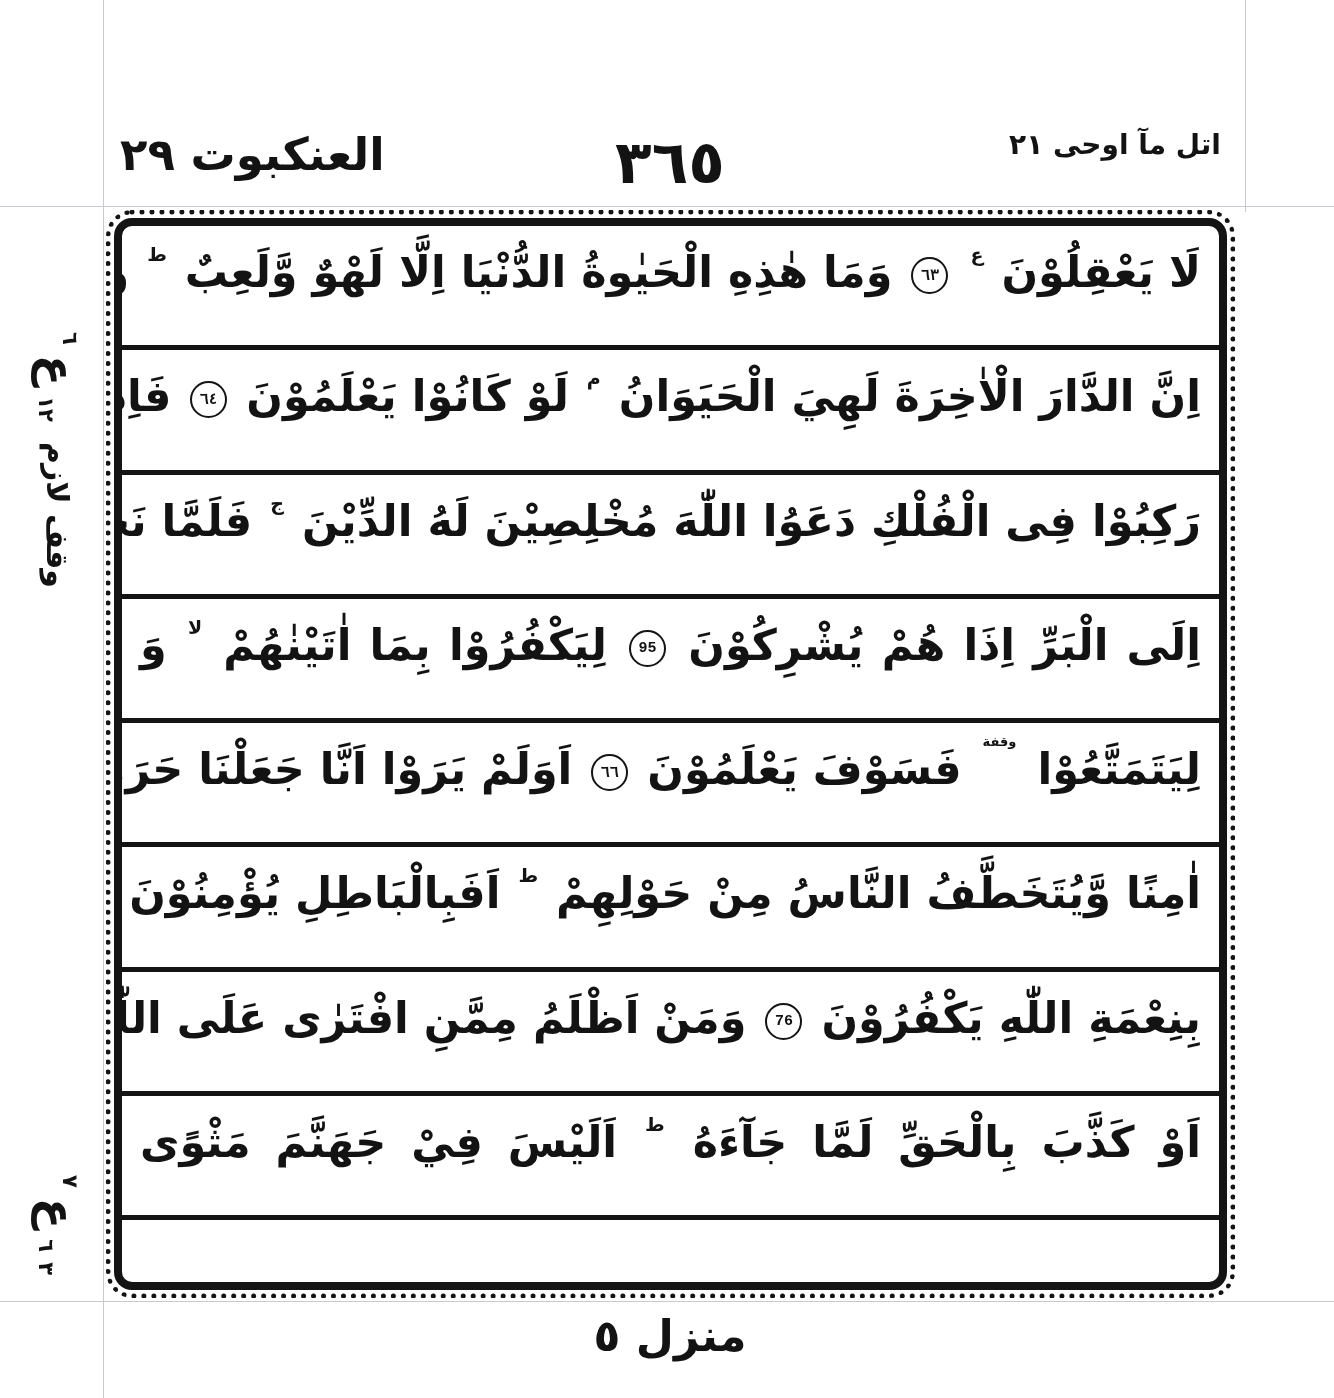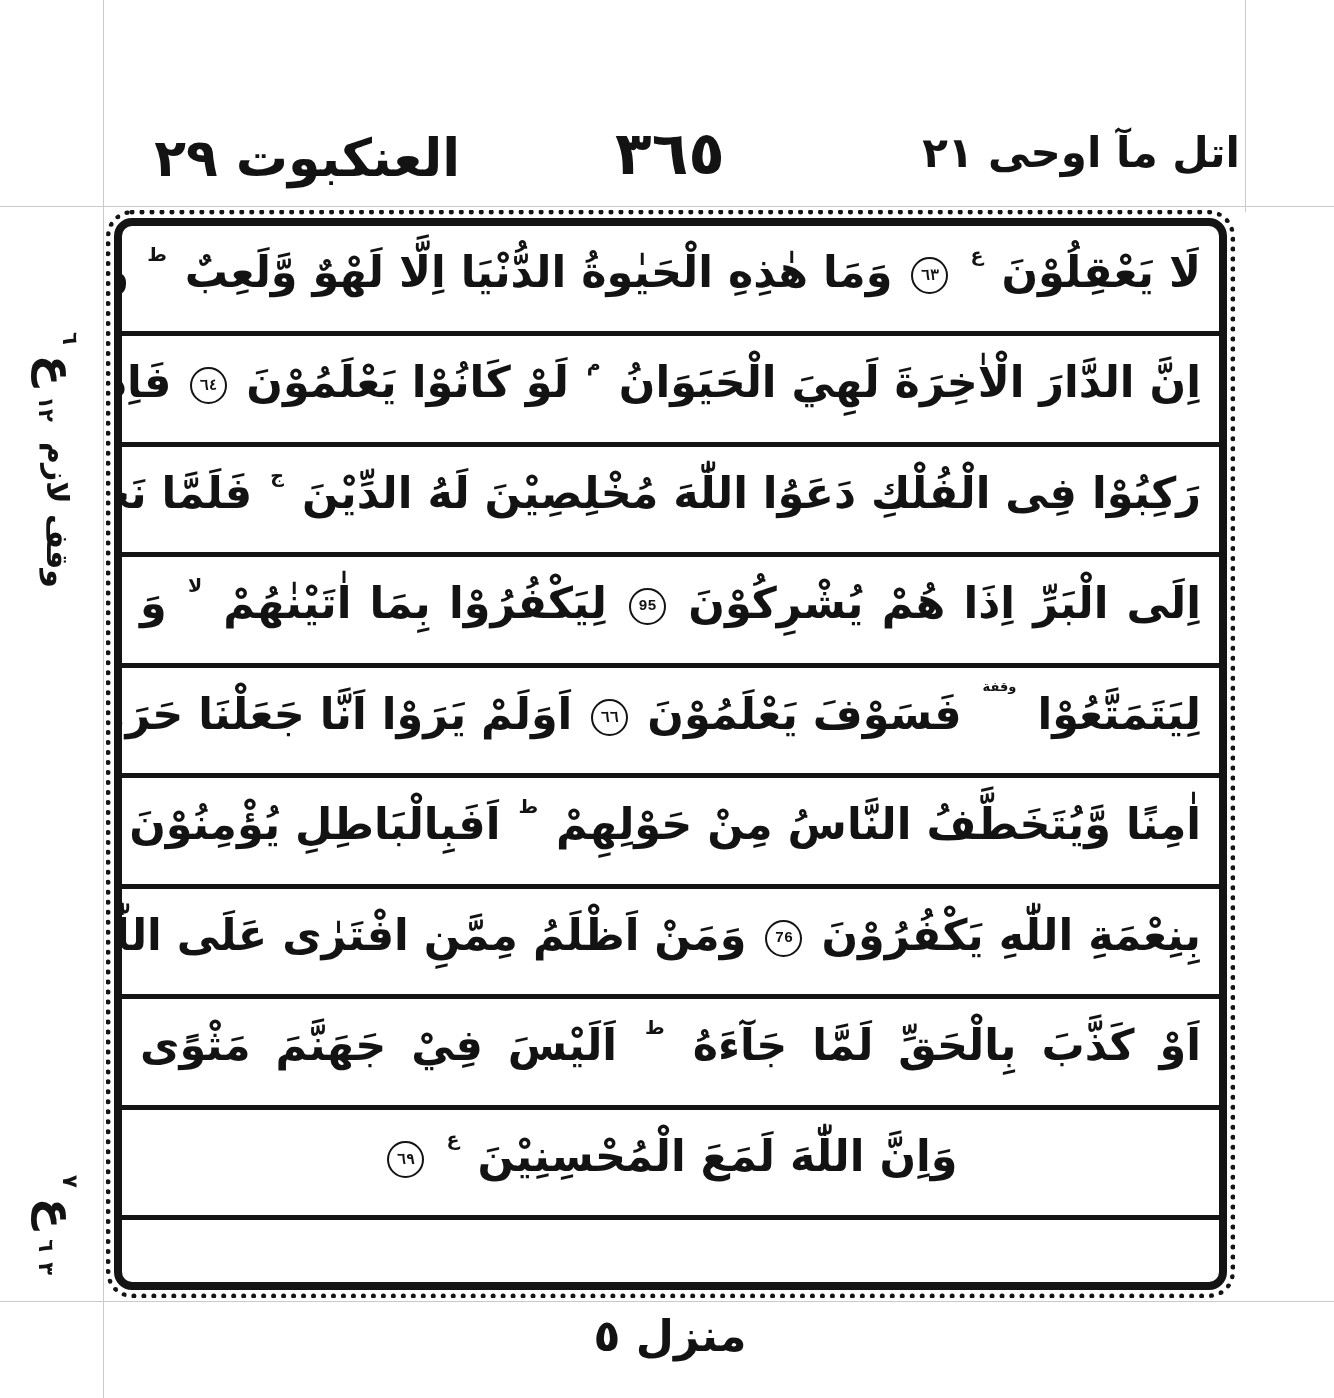--- a/index.html
+++ b/index.html
@@ -6,23 +6,23 @@
   body{
     width:1334px;height:1398px;position:relative;background:#ffffff;
     font-family:"DejaVu Sans",sans-serif;color:#131313;overflow:hidden;
   }
   
   .hairline{position:absolute;background:#c9c9d2;}
   .hl-h{height:1px;left:0;width:1334px;}
   .hl-v{width:1px;top:0;}
   
   .hdr{position:absolute;font-weight:700;white-space:nowrap;direction:rtl;}
-  #hdr-left{left:120px;top:128px;width:340px;text-align:right;font-size:52px;}
-  #hdr-center{left:520px;top:118px;width:300px;text-align:center;font-size:60px;}
-  #hdr-right{left:990px;top:128px;width:250px;text-align:center;font-size:42px;}
+  #hdr-left{left:120px;top:128px;width:340px;text-align:left;font-size:45px;}
+  #hdr-center{left:520px;top:127px;width:300px;text-align:center;font-size:60px;}
+  #hdr-right{left:990px;top:128px;width:250px;text-align:center;font-size:28px;}
   #footer-manzil{position:absolute;left:520px;top:1310px;width:300px;text-align:center;
     font-size:44px;font-weight:700;direction:rtl;}
   
   #frame{
     position:absolute;left:114px;top:218px;width:1113px;height:1072px;
     box-sizing:border-box;border:8px solid #141414;border-radius:18px;
     outline:5px dotted #141414;outline-offset:3px;background:#ffffff;
     display:flex;flex-direction:column;overflow:hidden;
   }
   .row{
@@ -83,17 +83,16 @@
 
 <div id="frame">
     <div class="row"><span class="w">لَا يَعْقِلُوْنَ</span> <span class="mk">ع</span> <span class="vc">٦٣</span> <span class="w">وَمَا هٰذِهِ الْحَيٰوةُ الدُّنْيَا اِلَّا لَهْوٌ وَّلَعِبٌ</span> <span class="mk">ط</span> <span class="w">وَ</span> </div>
     <div class="row"><span class="w">اِنَّ الدَّارَ الْاٰخِرَةَ لَهِيَ الْحَيَوَانُ</span> <span class="mk">م</span> <span class="w">لَوْ كَانُوْا يَعْلَمُوْنَ</span> <span class="vc">٦٤</span> <span class="w">فَاِذَا</span> </div>
     <div class="row"><span class="w">رَكِبُوْا فِى الْفُلْكِ دَعَوُا اللّٰهَ مُخْلِصِيْنَ لَهُ الدِّيْنَ</span> <span class="mk">ج</span> <span class="w">فَلَمَّا نَجّٰهُمْ</span> </div>
     <div class="row"><span class="w">اِلَى الْبَرِّ اِذَا هُمْ يُشْرِكُوْنَ</span> <span class="vc">95</span> <span class="w">لِيَكْفُرُوْا بِمَا اٰتَيْنٰهُمْ</span> <span class="mk">لا</span> <span class="w">وَ</span> </div>
     <div class="row"><span class="w">لِيَتَمَتَّعُوْا</span> <span class="ann">وقفة</span> <span class="w">فَسَوْفَ يَعْلَمُوْنَ</span> <span class="vc">٦٦</span> <span class="w">اَوَلَمْ يَرَوْا اَنَّا جَعَلْنَا حَرَمًا</span> </div>
     <div class="row"><span class="w">اٰمِنًا وَّيُتَخَطَّفُ النَّاسُ مِنْ حَوْلِهِمْ</span> <span class="mk">ط</span> <span class="w">اَفَبِالْبَاطِلِ يُؤْمِنُوْنَ وَ</span> </div>
     <div class="row"><span class="w">بِنِعْمَةِ اللّٰهِ يَكْفُرُوْنَ</span> <span class="vc">76</span> <span class="w">وَمَنْ اَظْلَمُ مِمَّنِ افْتَرٰى عَلَى اللّٰهِ كَذِبًا</span> </div>
     <div class="row"><span class="w">اَوْ كَذَّبَ بِالْحَقِّ لَمَّا جَآءَهُ</span> <span class="mk">ط</span> <span class="w">اَلَيْسَ فِيْ جَهَنَّمَ مَثْوًى</span> </div>
-    <div class="row center"><span class="w">وَاِنَّ اللّٰهَ لَمَعَ الْمُحْسِنِيْنَ</span> <span class="mk">ع</span> <span class="vc">٦٩</span> </div>
     <div class="row empty"></div>
   </div>
 
 <div id="footer-manzil">منزل ٥</div>
 
 </body></html>

